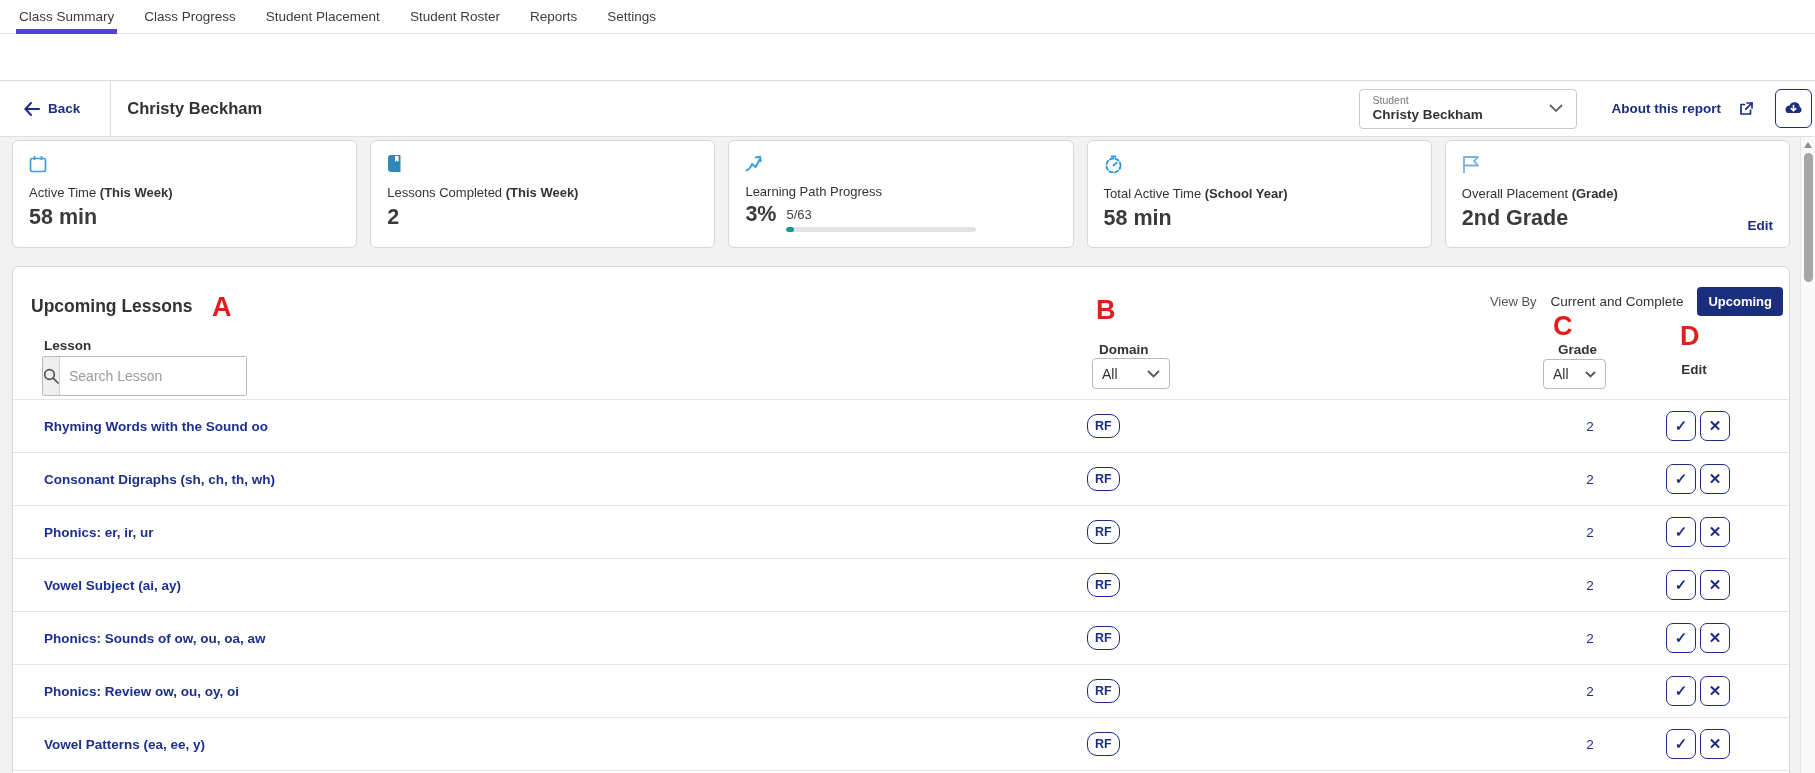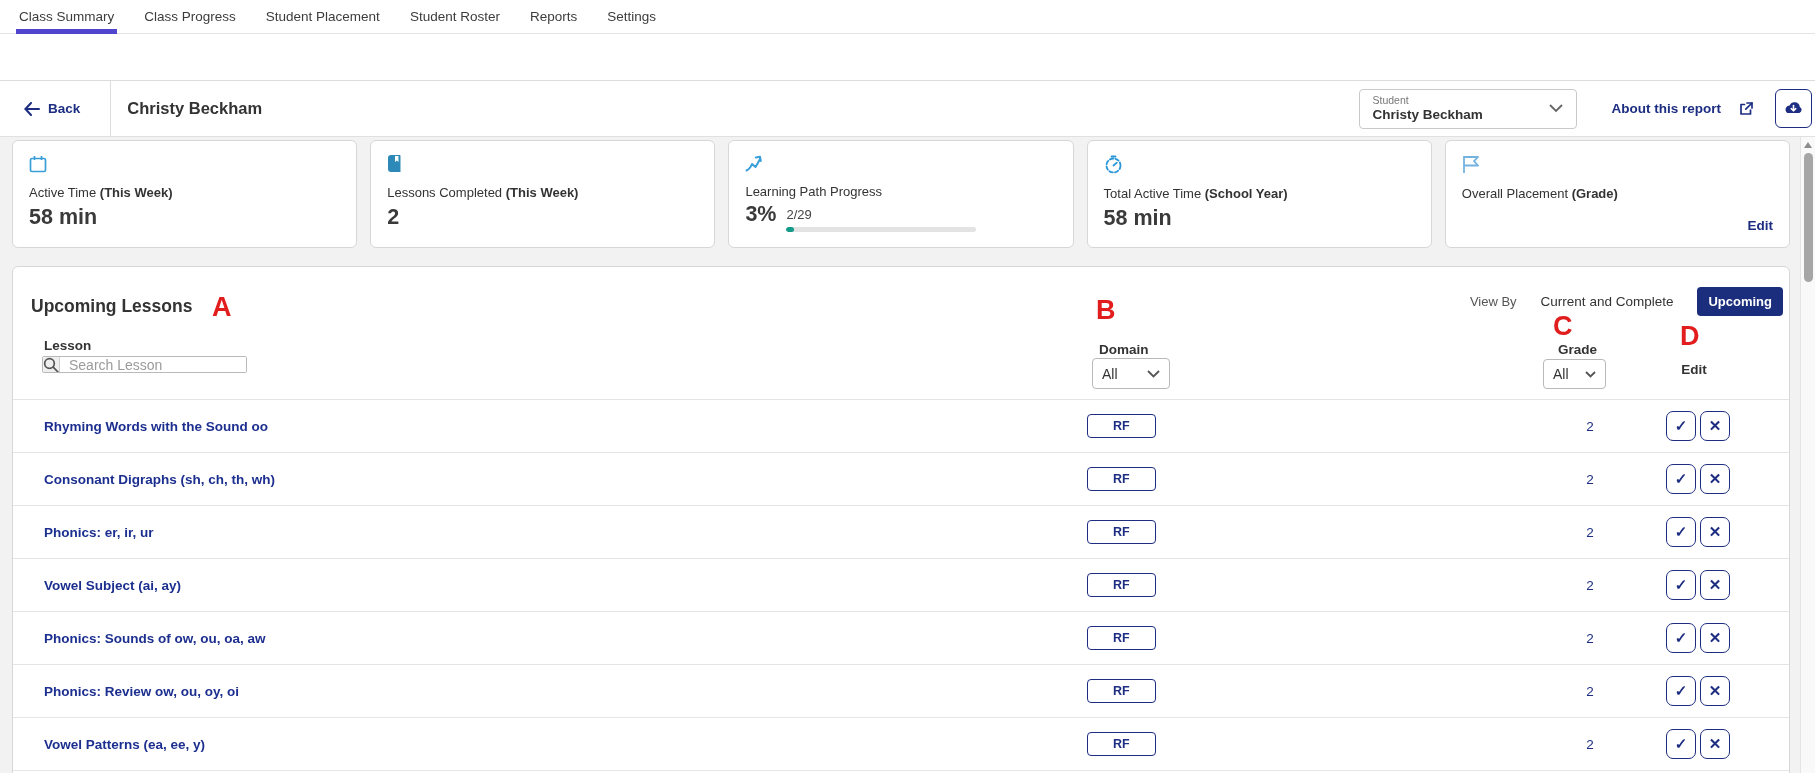--- a/index.html
+++ b/index.html
@@ -56,52 +56,52 @@
   
   .panel { position:absolute; top:129px; left:12px; right:25px; height:560px; background:#fff;
     border:1px solid #d7d7d7; border-radius:6px; }
   .panel-title { position:absolute; left:18px; top:29px; font-size:17.5px; font-weight:bold; color:#333; }
   .annot { position:absolute; color:#e11d1d; font-weight:bold; font-size:27px; line-height:1; }
   .annot-a { left:199px; top:27px; }
   .annot-b { left:1083px; top:30px; }
   .annot-c { left:1540px; top:46px; }
   .annot-d { left:1667px; top:56px; }
   .viewby { position:absolute; right:6px; top:20px; height:28px; display:flex;
-    align-items:center; gap:24px; }
+    align-items:center; gap:14px; }
   .viewby-label { font-size:13px; color:#555; }
   .toggle-inactive { font-size:13.5px; color:#333; cursor:pointer; }
   .toggle-active { background:#1b2d7d; color:#fff; font-weight:bold; font-size:13px;
     padding:7px 11px; border-radius:4px; cursor:pointer; }
 
   .col-label { position:absolute; font-size:13.5px; font-weight:bold; color:#333; }
   .lbl-lesson { left:31px; top:71px; }
   .lbl-domain { left:1086px; top:75px; }
   .lbl-grade  { left:1545px; top:75px; }
   .lbl-edit   { left:1651px; top:95px; width:60px; text-align:center; }
 
-  .search-box { position:absolute; left:29px; top:89px; width:205px; height:17px;
+  .search-box { position:absolute; left:29px; top:89px; width:205px; height:40px;
     border:1px solid #b9b9b9; border-radius:2px; display:flex; background:#fff; overflow:hidden; }
   .search-icon-seg { width:37px; background:#efefef; border-right:1px solid #cfcfcf;
     display:flex; align-items:center; justify-content:center; cursor:pointer; }
   .search-box input { border:none; outline:none; flex:1; padding:0 9px; font-size:14px;
     color:#333; font-family:inherit; }
   .search-box input::placeholder { color:#9b9b9b; }
 
   .filter-dd { position:absolute; border:1px solid #b9b9b9; border-radius:4px; background:#fff;
     display:flex; align-items:center; justify-content:space-between; padding:0 9px;
     font-size:14px; color:#333; cursor:pointer; }
   .dd-domain { left:1079px; top:91px; width:78px; height:31px; }
   .dd-grade  { left:1530px; top:92px; width:63px; height:30px; }
 
   .rows { position:absolute; left:0; right:0; top:132px; border-top:1px solid #e5e5e5; }
   .lrow { height:53px; border-bottom:1px solid #e5e5e5; position:relative; }
   .lrow-lesson { position:absolute; left:31px; top:50%; transform:translateY(-50%);
     color:#1c2f8f; font-weight:bold; font-size:13.5px; cursor:pointer; }
   .lrow-badge { position:absolute; left:1074px; top:50%; transform:translateY(-50%);
-    border:1.6px solid #1c2d82; border-radius:4px; padding:4px 25px; color:#1c2d82;
+    border:1.6px solid #1c2d82; border-radius:10px; padding:4px 7px; color:#1c2d82;
     font-weight:bold; font-size:12.5px; }
   .lrow-grade { position:absolute; left:1557px; width:40px; text-align:center; top:50%;
     transform:translateY(-50%); color:#1c2d82; font-size:13.5px; }
   .lrow-actions { position:absolute; left:1653px; top:50%; transform:translateY(-50%);
     display:flex; gap:4px; }
   .act-btn { width:30px; height:30px; border:1.6px solid #1c2d82; border-radius:7px;
     background:#fff; color:#1c2d82; font-weight:bold; font-size:15px; display:flex;
     align-items:center; justify-content:center; cursor:pointer; font-family:inherit; }
 
   
@@ -202,21 +202,21 @@
       <span style="display:inline-flex;">
         <svg width="19" height="17" viewBox="0 0 19 17" fill="none" stroke="#3a9fd8" stroke-width="2" stroke-linecap="round" stroke-linejoin="round">
             <path d="M1.5 15.5c3-1.2 4.5-4 5.5-6.5l3.5 3c1.8-2.6 3.3-5.6 4.5-8"></path>
             <path d="M10.8 2.6 15 1.8l.8 4.2"></path>
           </svg>
       </span>
       <div class="card-label"><span>Learning Path Progress</span><b></b></div>
       <div class="card-value-row">
         <span class="card-value" style="margin-top:0;">3%</span>
         <div class="pg-wrap">
-          <span class="pg-fraction">2/29</span>
+          <span class="pg-fraction">5/63</span>
           <div class="pg-track">
             <div class="pg-fill" style="width: 3%;"></div>
           </div>
         </div>
       </div>
     </div>
 
     <div class="card">
       <span style="display:inline-flex;">
         <svg width="19" height="19" viewBox="0 0 19 19" fill="none" stroke="#2b96d8" stroke-width="1.8" stroke-linecap="round">
@@ -230,20 +230,21 @@
     </div>
 
     <div class="card">
       <span style="display:inline-flex;">
         <svg width="19" height="19" viewBox="0 0 19 19" fill="none" stroke="#74b2e0" stroke-width="1.8" stroke-linejoin="round">
             <path d="M2 1v17"></path>
             <path d="M2 2h14l-4 4.2 4 4.3H2"></path>
           </svg>
       </span>
       <div class="card-label"><span>Overall Placement </span><b>(Grade)</b></div>
+      <div class="card-value">2nd Grade</div>
       <span class="card-edit">Edit</span>
     </div>
   </div>
 
   <div class="panel">
     <div class="panel-title">Upcoming Lessons</div>
     <span class="annot annot-a">A</span>
     <span class="annot annot-b">B</span>
     <span class="annot annot-c">C</span>
     <span class="annot annot-d">D</span>

